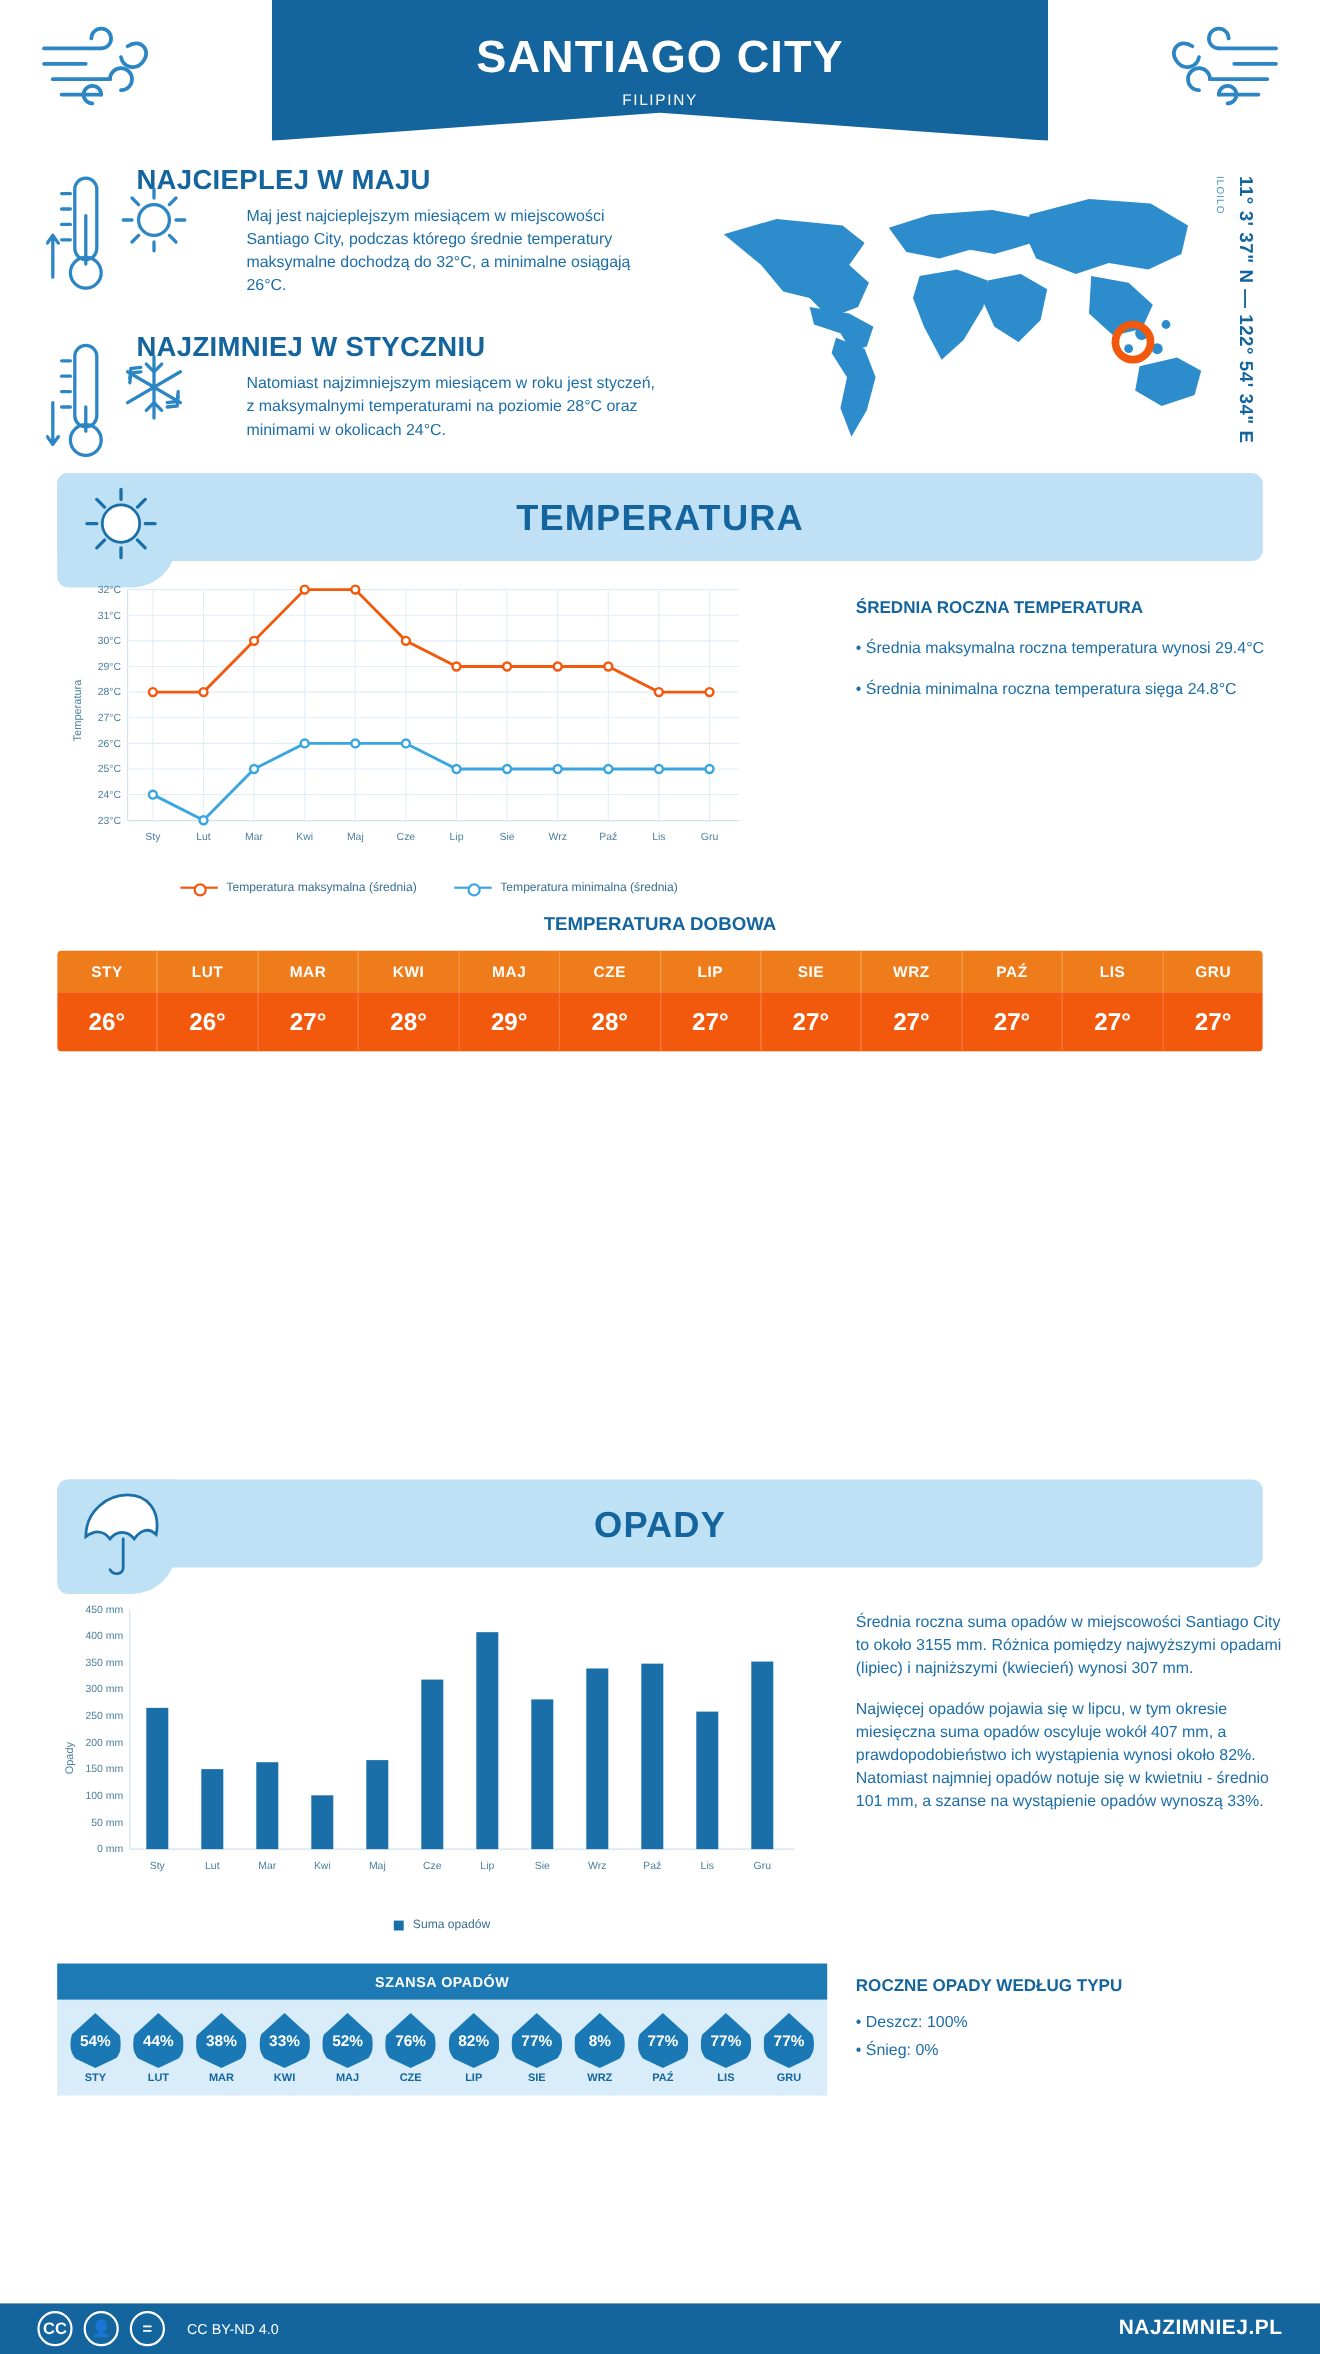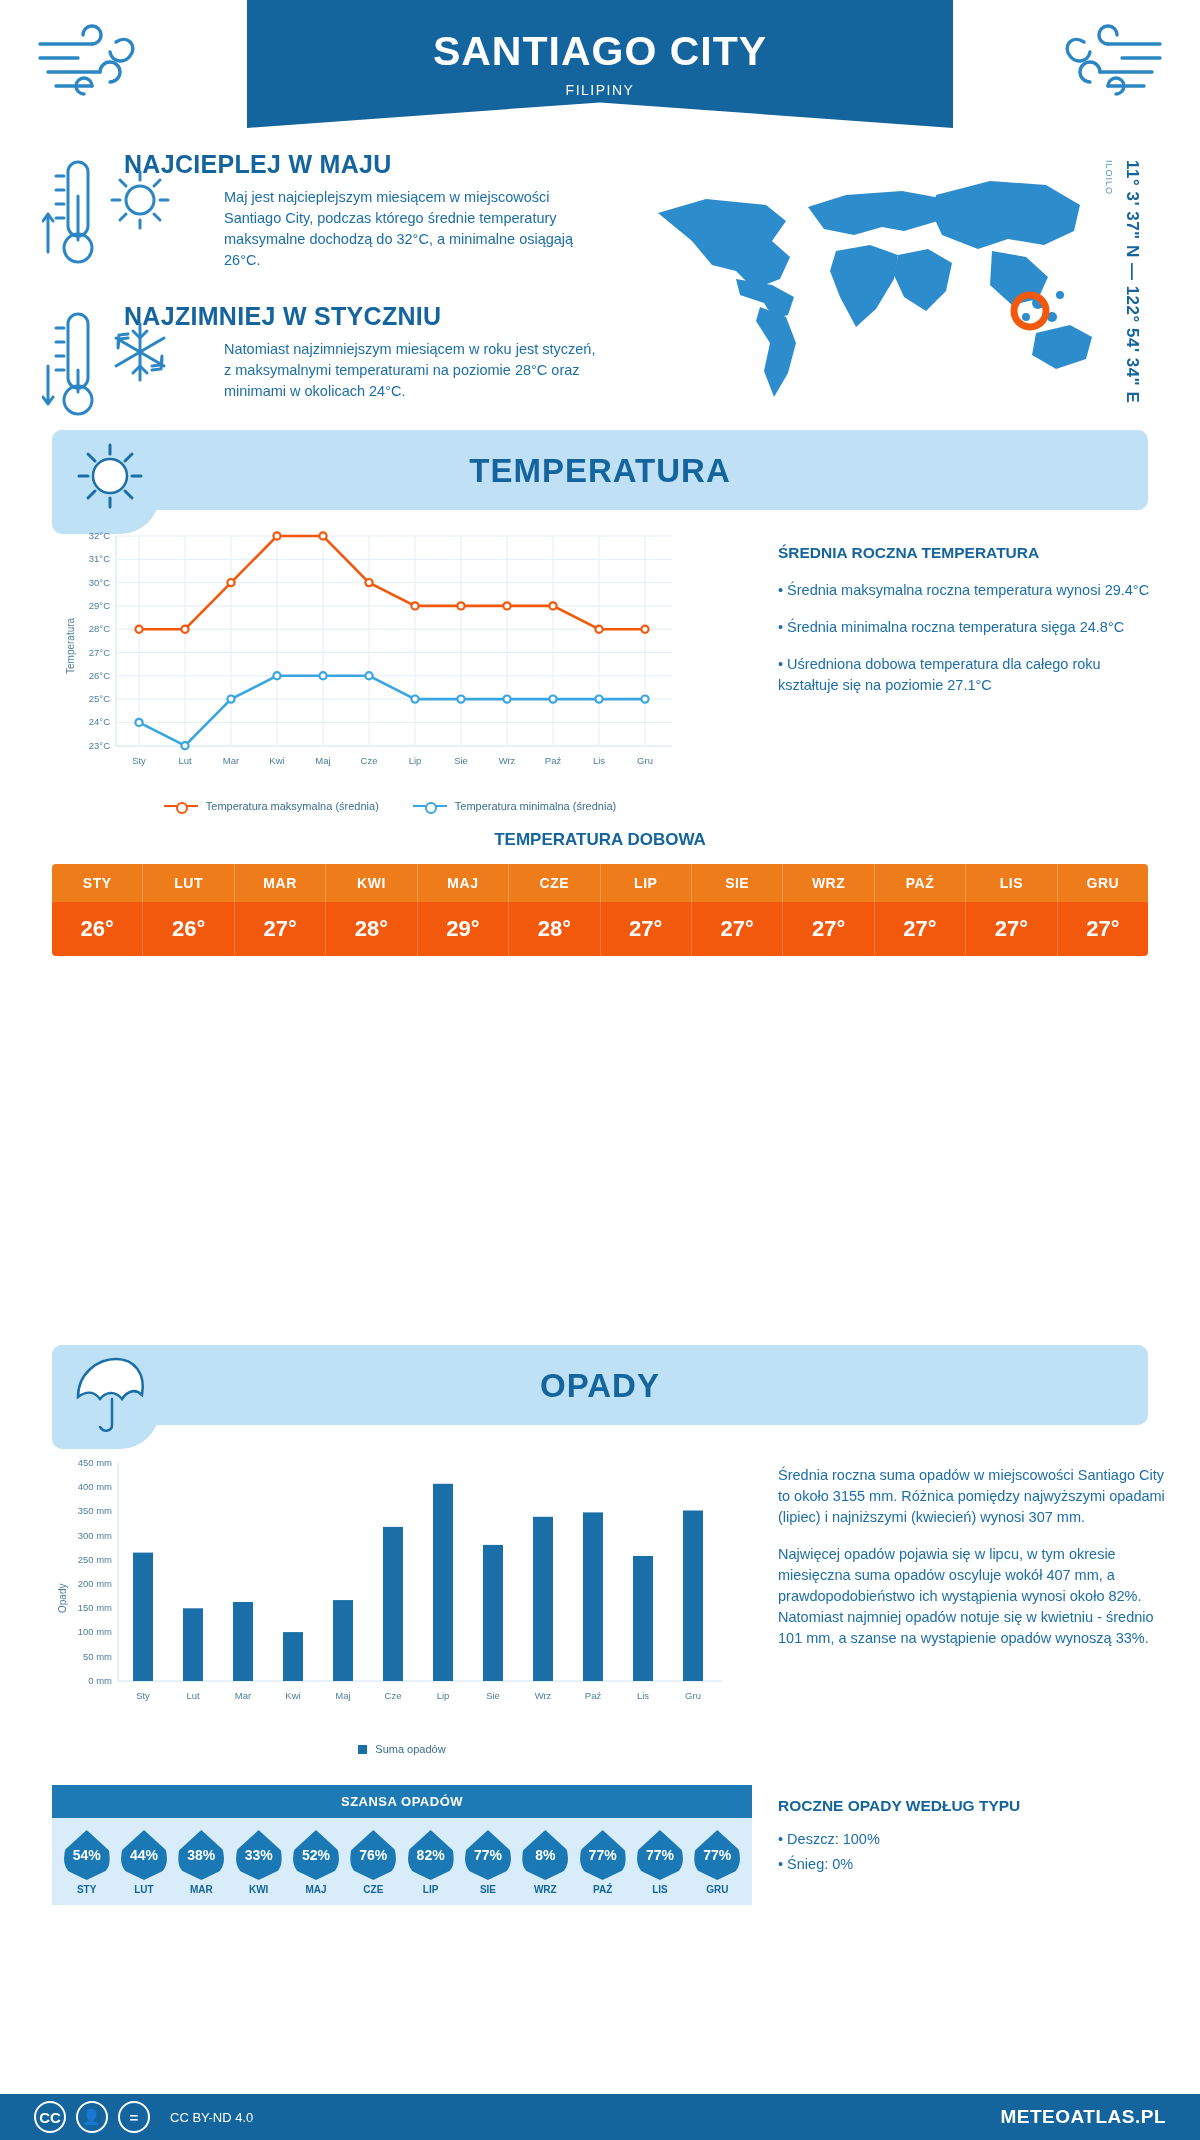--- a/index.html
+++ b/index.html
@@ -395,21 +395,20 @@
             <span class="legend-line" style="background:#3aa6e0;color:#3aa6e0;"></span>
             <span>Temperatura minimalna (średnia)</span>
           </div>
         </div>
       </div>
 
       <div class="temp-side">
         <h3>ŚREDNIA ROCZNA TEMPERATURA</h3>
         <p>• Średnia maksymalna roczna temperatura wynosi 29.4°C</p>
         <p>• Średnia minimalna roczna temperatura sięga 24.8°C</p>
-        <p>• Uśredniona dobowa temperatura dla całego roku kształtuje się na poziomie 27.1°C</p>
       </div>
     </div>
 
     <div class="subtitle">TEMPERATURA DOBOWA</div>
     <div class="temp-table">
       <div class="row">
         <div class="head-cell">STY</div>
         <div class="head-cell">LUT</div>
         <div class="head-cell">MAR</div>
         <div class="head-cell">KWI</div>
@@ -572,16 +571,16 @@
     </div>
   </div>
 
   <div class="footer">
     <div class="cc-badges">
       <div class="cc-circle">CC</div>
       <div class="cc-circle">👤</div>
       <div class="cc-circle">=</div>
       <span class="cc-text">CC BY-ND 4.0</span>
     </div>
-    <div class="brand">METEOATLAS.PL</div>
+    <div class="brand">NAJZIMNIEJ.PL</div>
   </div>
 
 </div>
 
 </body></html>

